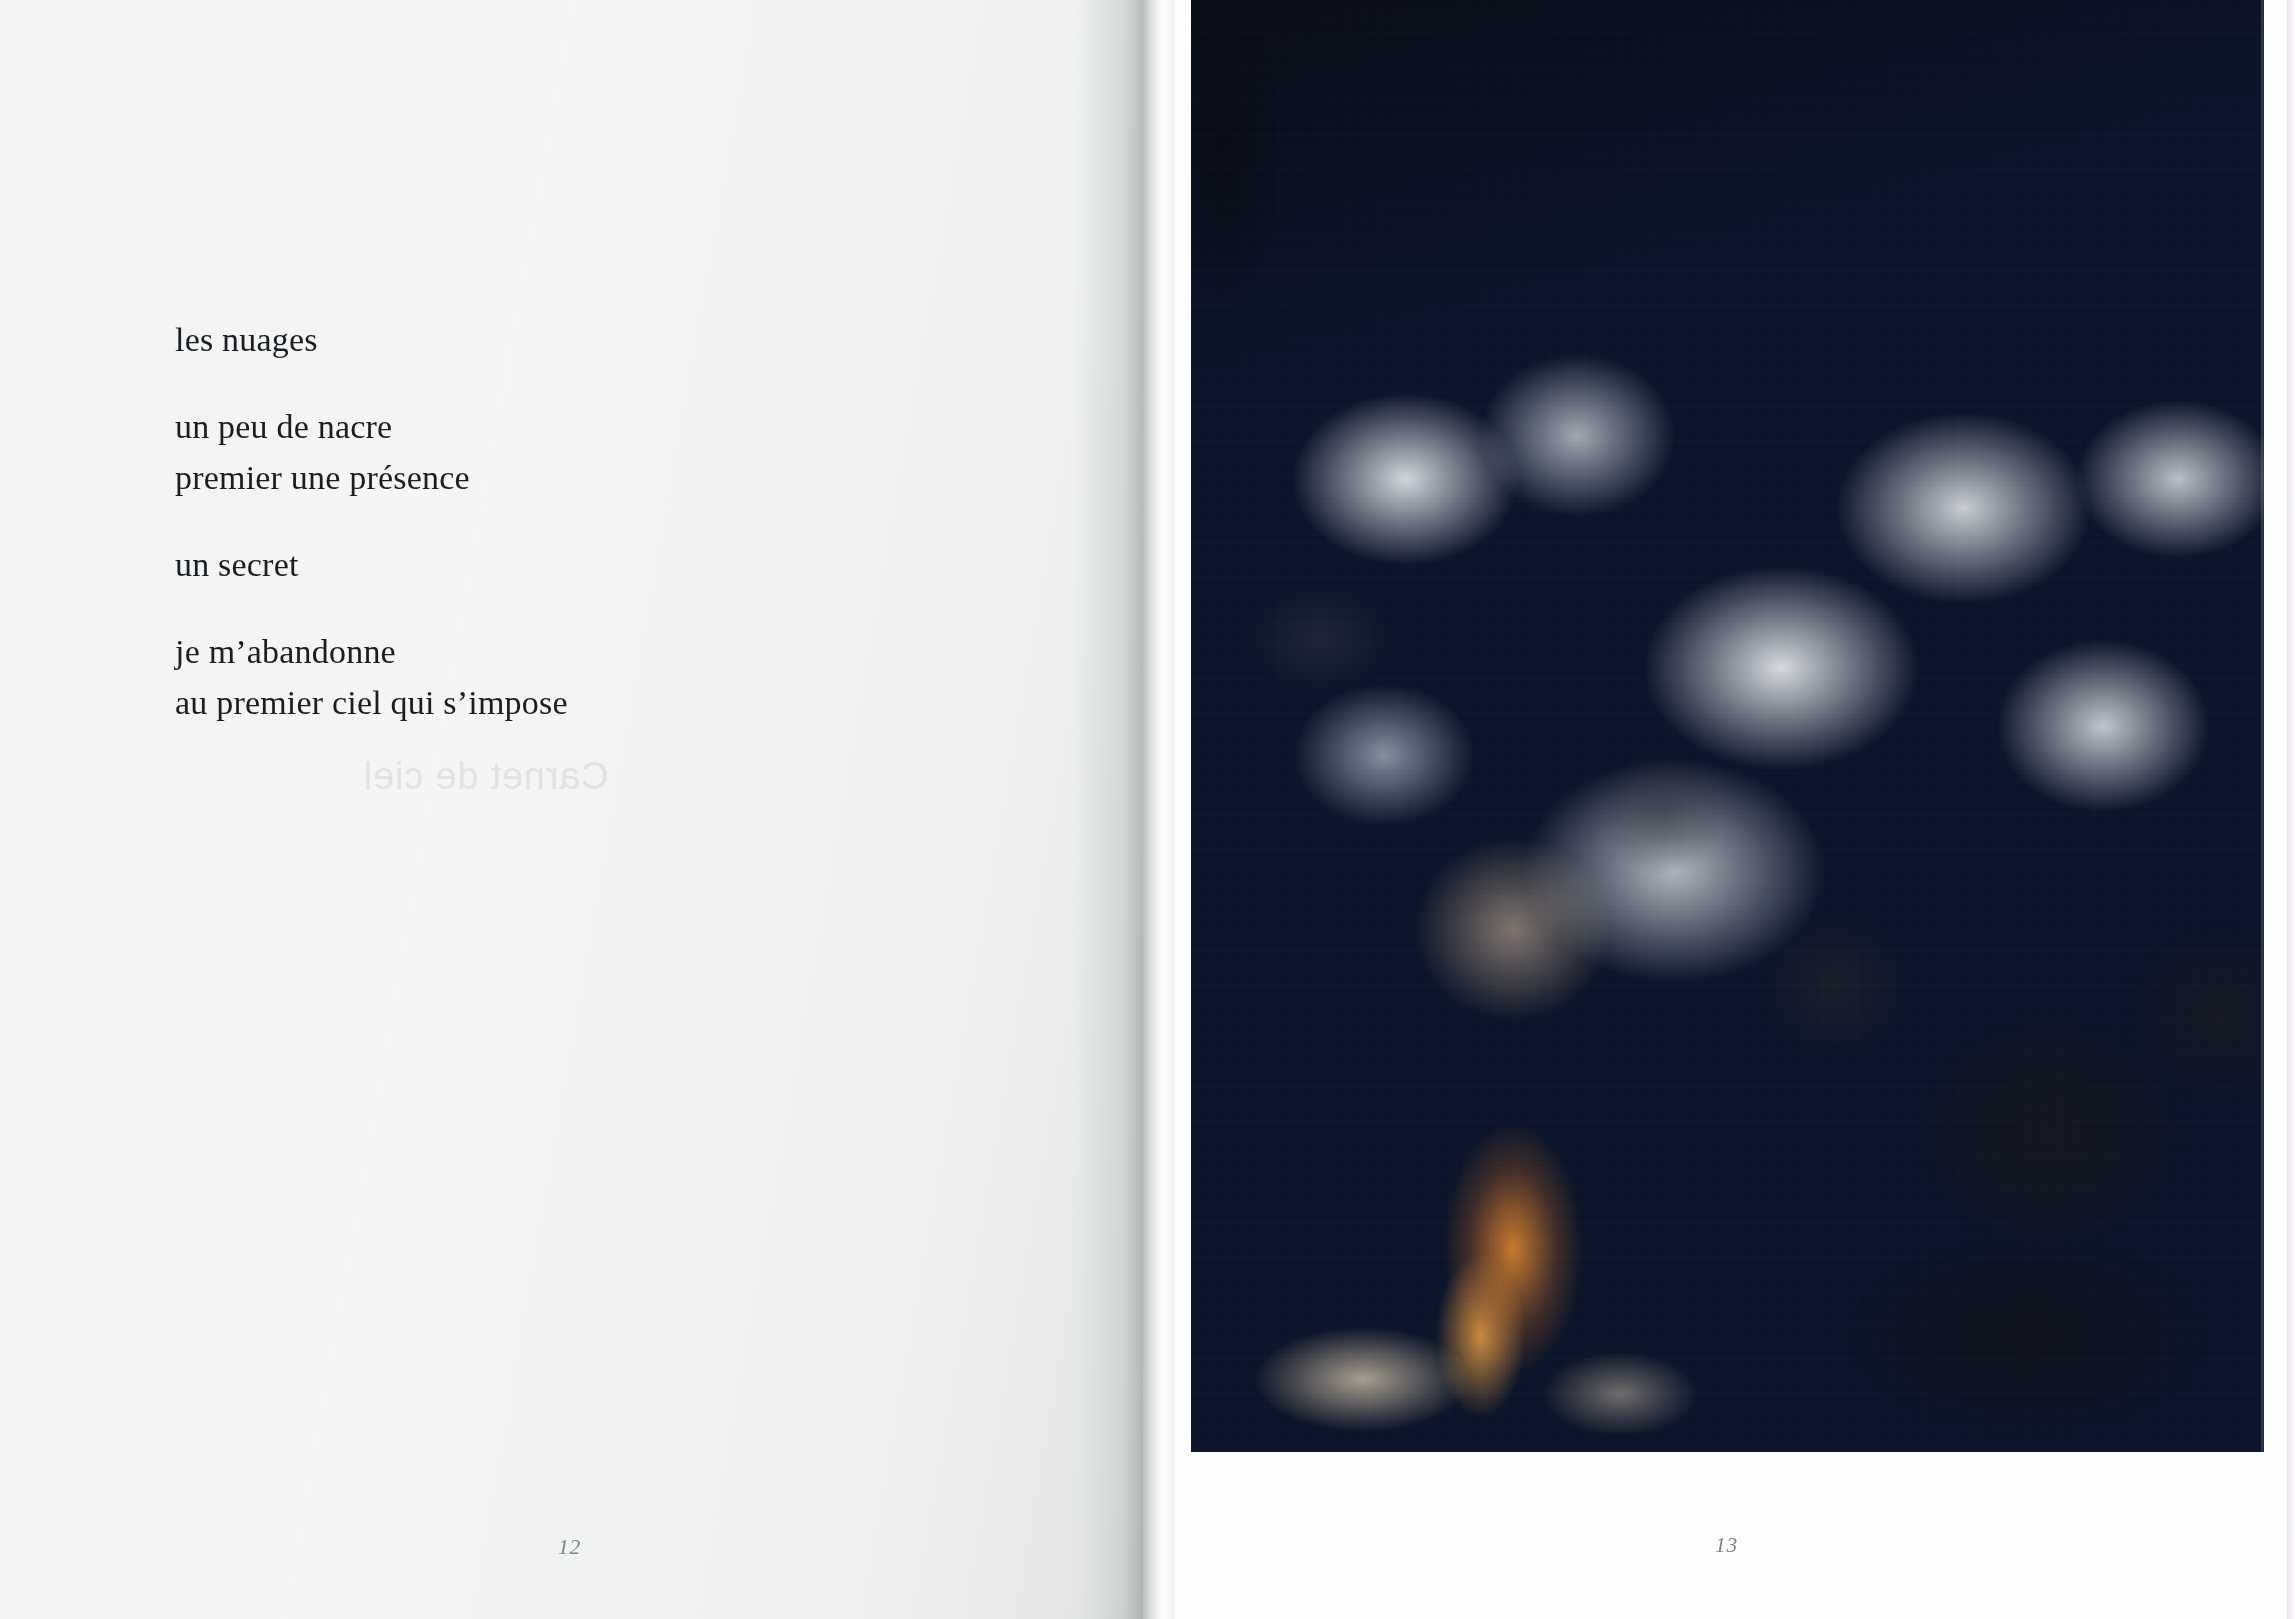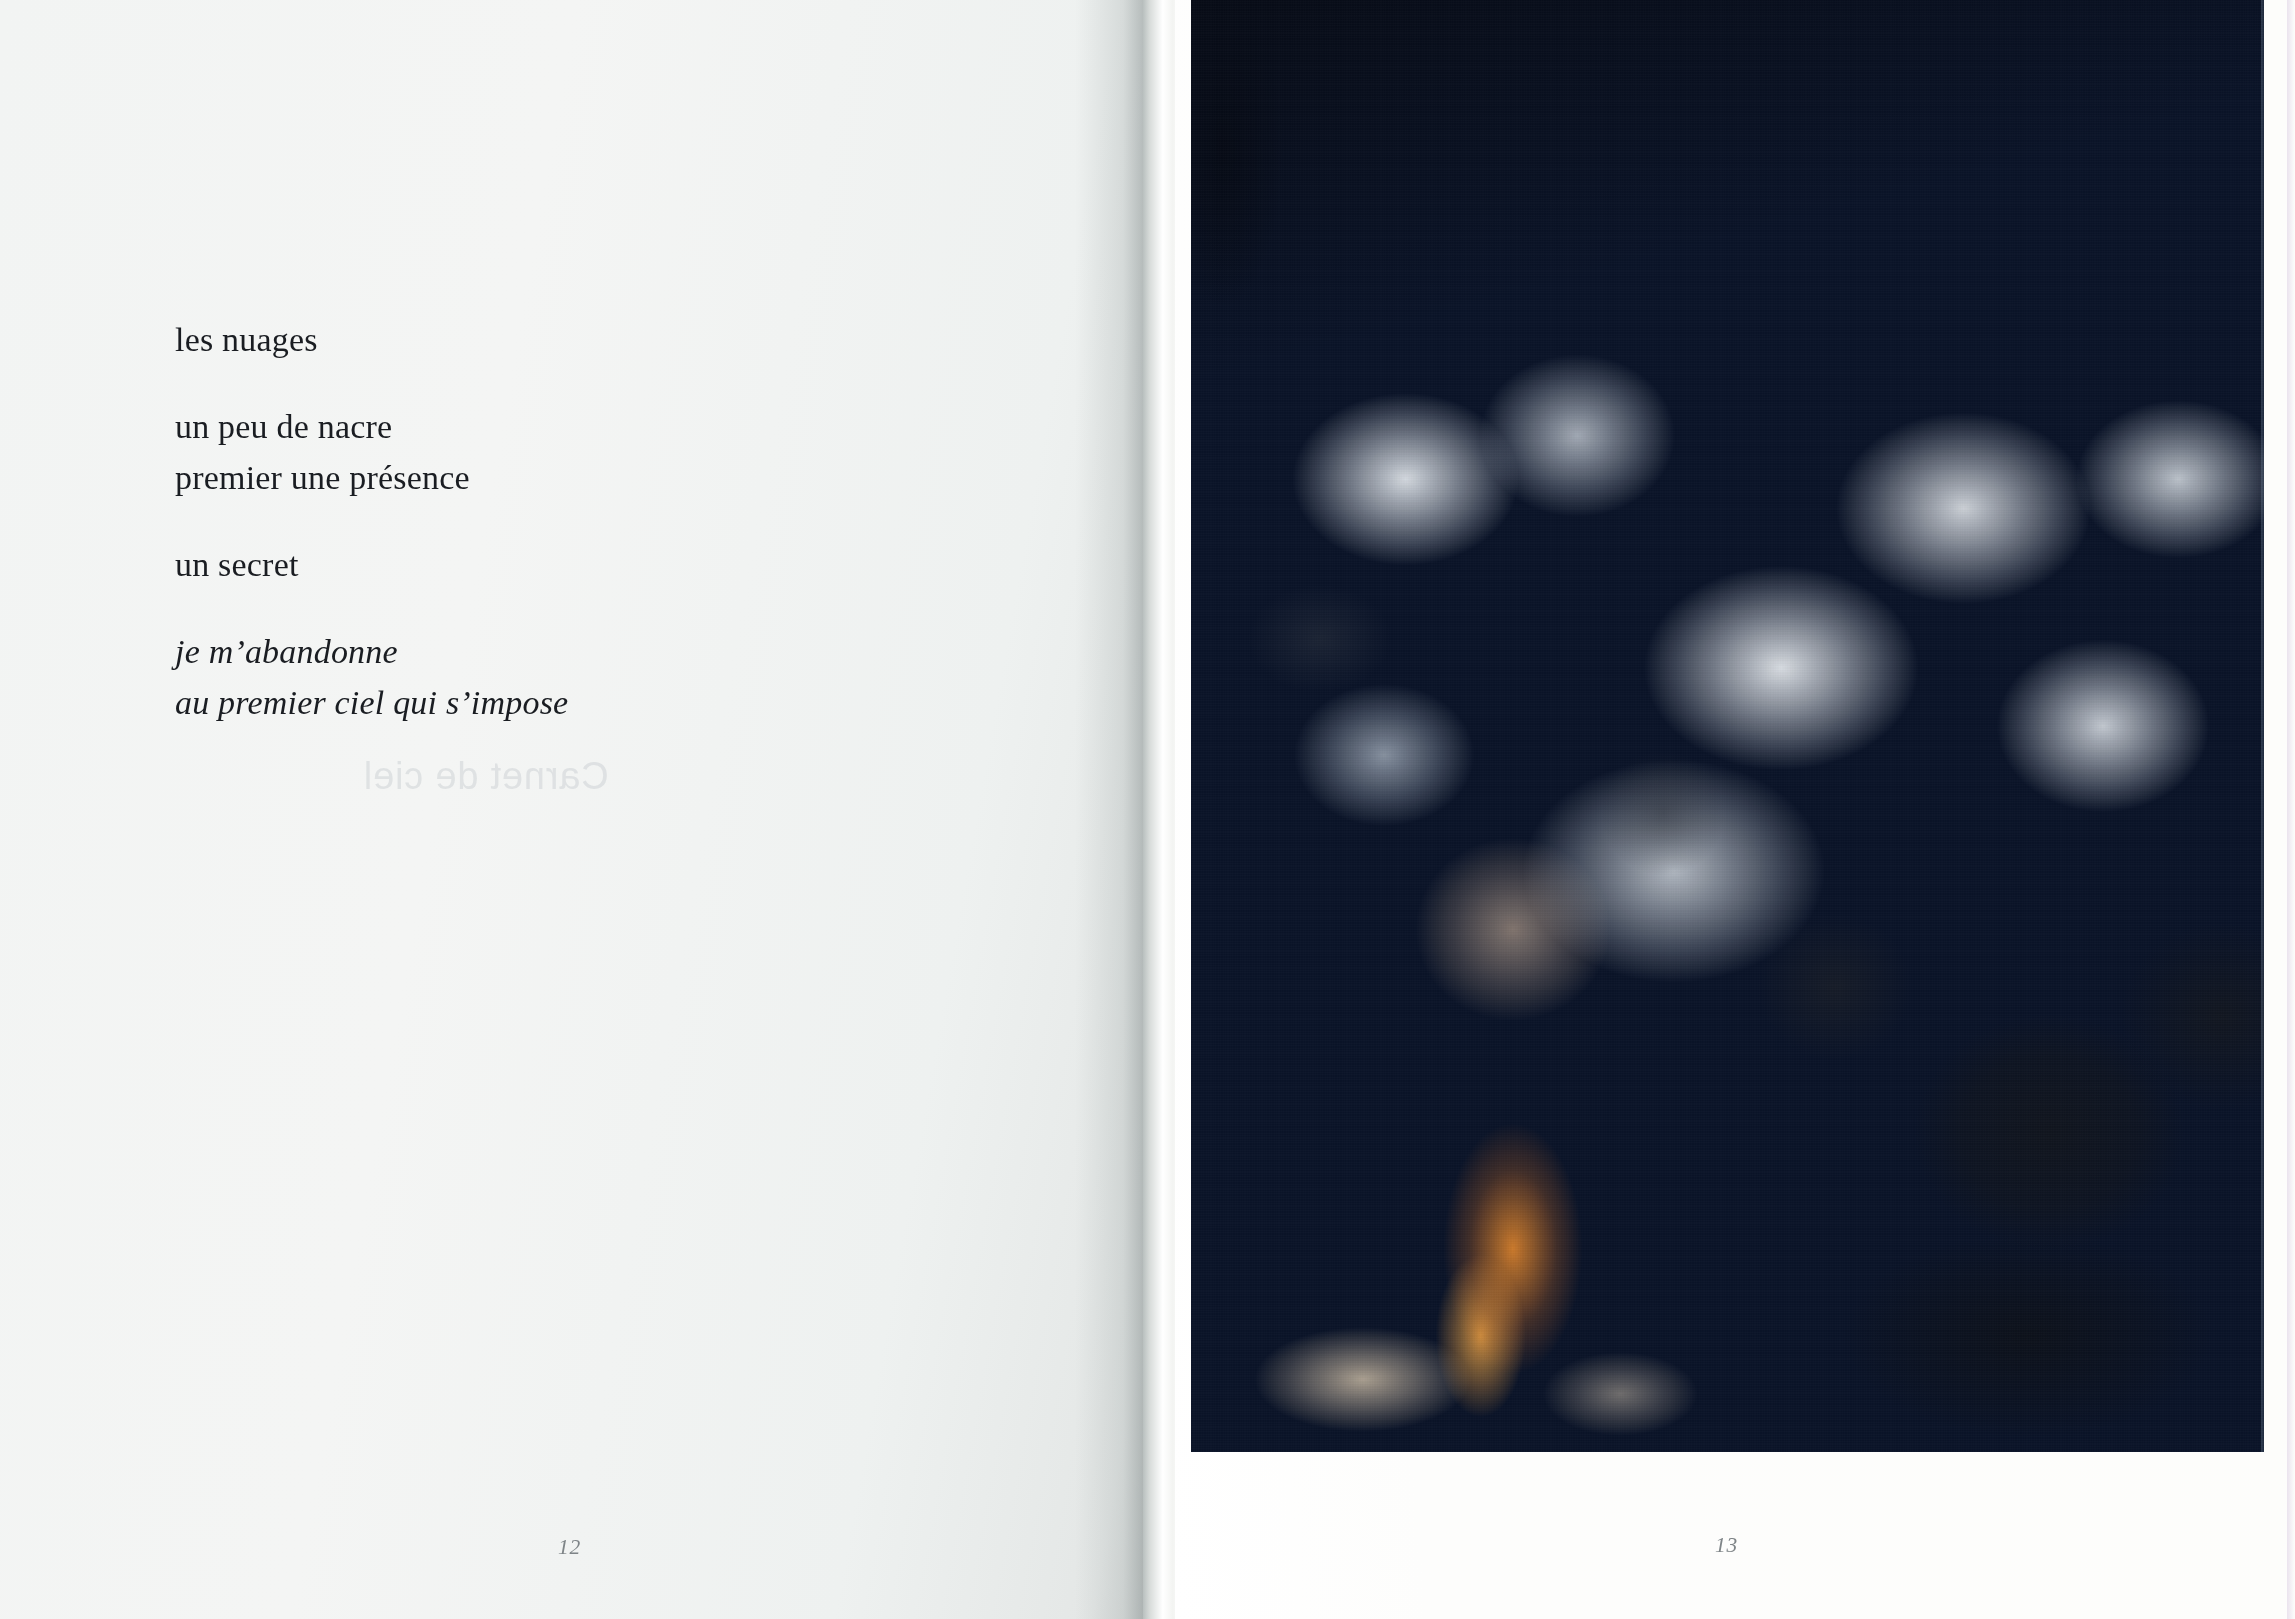--- a/index.html
+++ b/index.html
@@ -63,21 +63,21 @@
     top: 314px;
     width: 743px;
     font-size: 34px;
     line-height: 1.52;
     color: #1a1d22;
     letter-spacing: 0.2px;
   }
   .stanza {
     margin: 0 0 35px 0;
   }
-  .stanza:last-child { margin-bottom: 12px; font-style: italic; }
+  .stanza:last-child { margin-bottom: 12px; }
   .line {
     white-space: pre;
   }
 
   
   .ghost-title {
     position: absolute;
     left: 363px;
     top: 755px;
     font-size: 38px;

